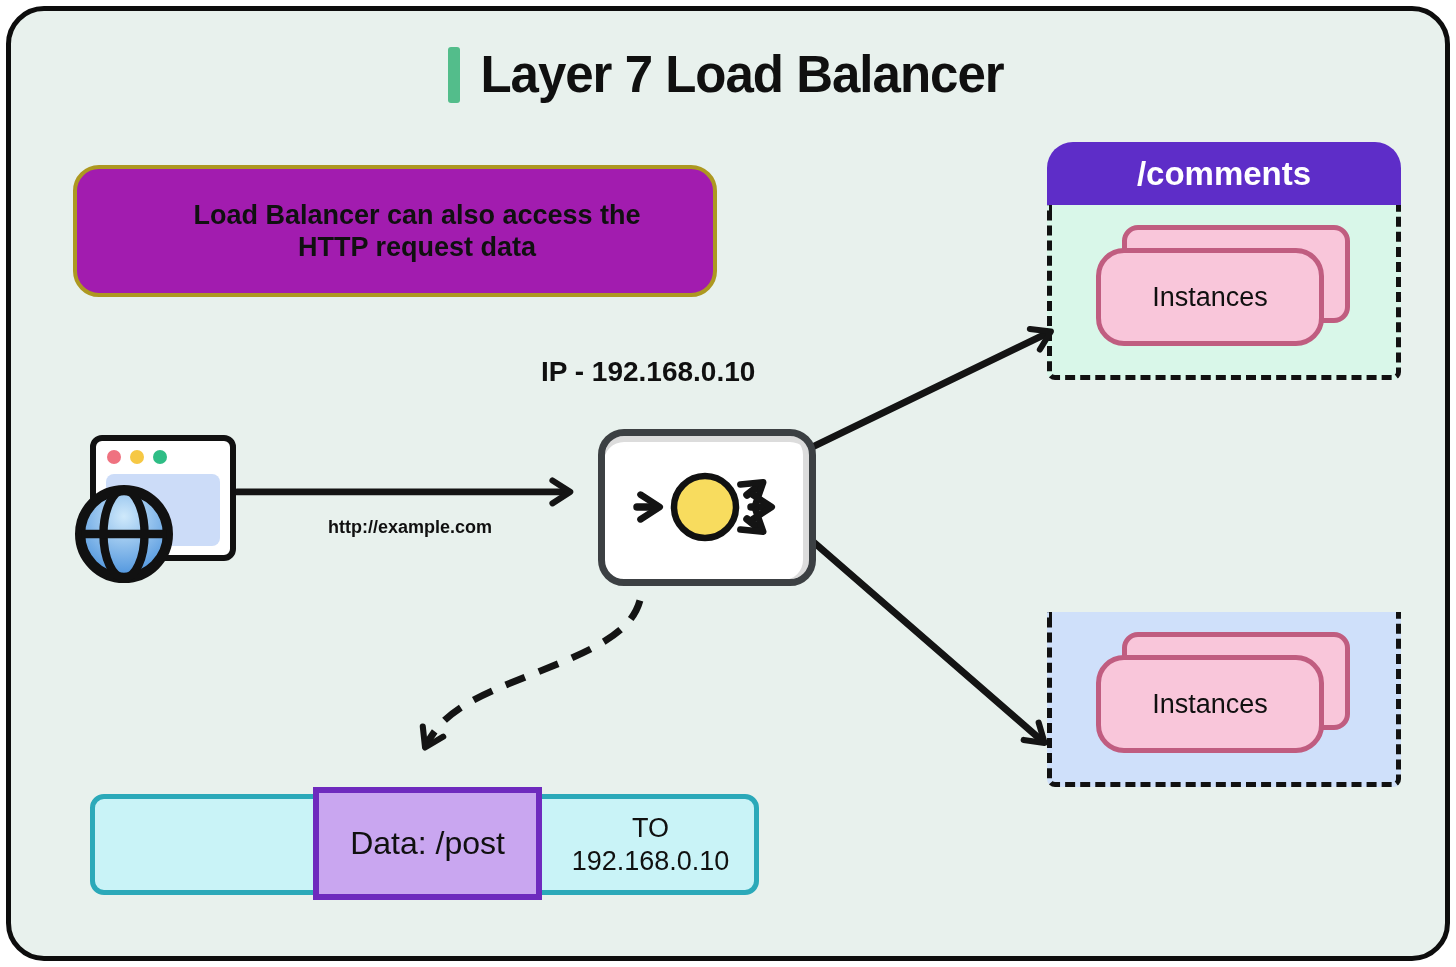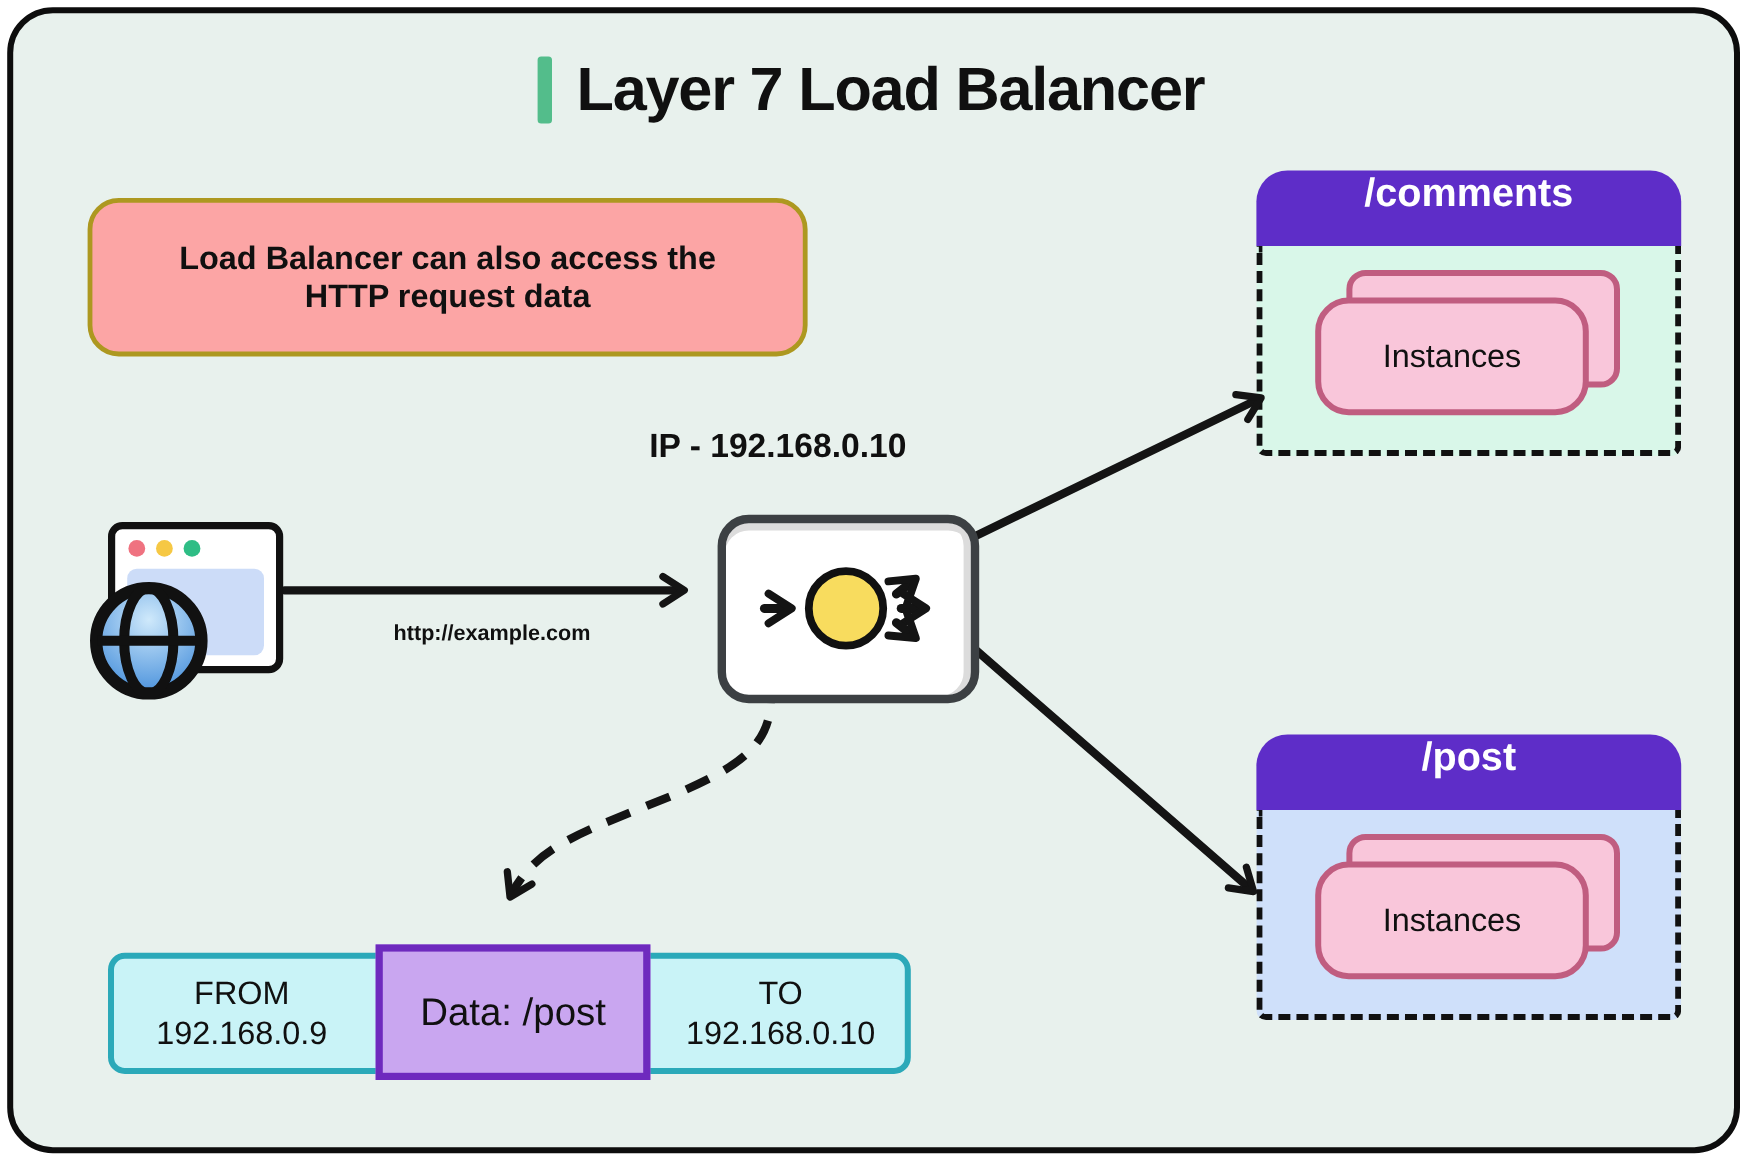--- a/index.html
+++ b/index.html
@@ -22,21 +22,21 @@
   .http-label{position:absolute;left:234px;top:506px;width:330px;text-align:center;font-size:18px;font-weight:700;z-index:3;}
   .ip-label{position:absolute;left:530px;top:345px;width:268px;text-align:left;font-size:28px;font-weight:700;z-index:3;}
   
   .lb-box{position:absolute;left:587px;top:418px;width:204px;height:143px;background:#ffffff;border:7px solid #3c4043;border-radius:26px;
     box-shadow:inset 0 7px 0 -1px #dcdcdc, inset -7px 0 0 -1px #dcdcdc;z-index:6;}
   .lb-box svg{position:absolute;inset:0;width:100%;height:100%;}
   
   .route{position:absolute;width:354px;z-index:2;}
   .route-comments{left:1036px;top:131px;}
   .route-post{left:1036px;top:601px;}
-  .route-header{height:63px;border-radius:26px 26px 0 0;display:flex;align-items:flex-start;justify-content:center;
+  .route-header{height:63px;border-radius:26px 26px 0 0;display:flex;align-items:center;justify-content:center;
     color:#ffffff;font-size:33px;font-weight:700;}
   .route-body{position:relative;height:170px;border:5px dashed #111;border-top:none;border-radius:0 0 8px 8px;}
   .card{position:absolute;width:218px;height:88px;border:5px solid;border-radius:16px;}
   .card-back{left:70px;top:20px;}
   .card-front{left:44px;top:43px;display:flex;align-items:center;justify-content:center;font-size:27px;font-weight:500;border-radius:28px;}
   
   .packet{position:absolute;left:79px;top:783px;width:669px;height:101px;z-index:2;}
   .packet-bar{position:absolute;inset:0;border:5px solid;border-radius:14px;}
   .packet-cell{position:absolute;top:0;bottom:0;display:flex;flex-direction:column;justify-content:center;align-items:center;
     font-size:27px;font-weight:500;line-height:1.22;}
@@ -50,21 +50,21 @@
 </head>
 <body>
 
 <div class="canvas" style="background-color: rgb(232, 241, 237);">
 
   <div class="title-row">
     <span class="title-bar" style="background-color: rgb(83, 189, 139);"></span>
     <h1>Layer 7 Load Balancer</h1>
   </div>
 
-  <div class="note" style="background-color: #fca5a5; border-color: rgb(173, 152, 32);">
+  <div class="note" style="background-color: #a21caf; border-color: rgb(173, 152, 32); padding-left: 44px;">
     <span>Load Balancer can also access the</span>
     <span>HTTP request data</span>
   </div>
 
   <div class="browser">
     <div class="dots">
       <span class="dot" style="background-color: rgb(239, 114, 128);"></span>
       <span class="dot" style="background-color: rgb(246, 200, 68);"></span>
       <span class="dot" style="background-color: rgb(46, 189, 133);"></span>
     </div>
@@ -106,37 +106,30 @@
     </div>
     <div class="route-body" style="background-color: rgb(217, 247, 233);">
       <div class="card card-back" style="background-color: rgb(249, 198, 218); border-color: rgb(192, 93, 128);"></div>
       <div class="card card-front" style="background-color: rgb(249, 198, 218); border-color: rgb(192, 93, 128);">
         <span>Instances</span>
       </div>
     </div>
   </div>
 
   <div class="route route-post">
-    <div class="route-header" style="background-color: rgb(94, 45, 200);">
-      <span>/post</span>
-    </div>
     <div class="route-body" style="background-color: rgb(207, 224, 250);">
       <div class="card card-back" style="background-color: rgb(249, 198, 218); border-color: rgb(192, 93, 128);"></div>
       <div class="card card-front" style="background-color: rgb(249, 198, 218); border-color: rgb(192, 93, 128);">
         <span>Instances</span>
       </div>
     </div>
   </div>
 
   <div class="packet">
     <div class="packet-bar" style="background-color: rgb(201, 243, 247); border-color: rgb(43, 169, 185);"></div>
-    <div class="packet-cell cell-from">
-      <span>FROM</span>
-      <span>192.168.0.9</span>
-    </div>
     <div class="packet-data" style="background-color: rgb(201, 166, 240); border-color: rgb(110, 42, 190);">
       <span>Data: /post</span>
     </div>
     <div class="packet-cell cell-to">
       <span>TO</span>
       <span>192.168.0.10</span>
     </div>
   </div>
 
   <svg class="arrows" viewBox="0 0 1444 955">

